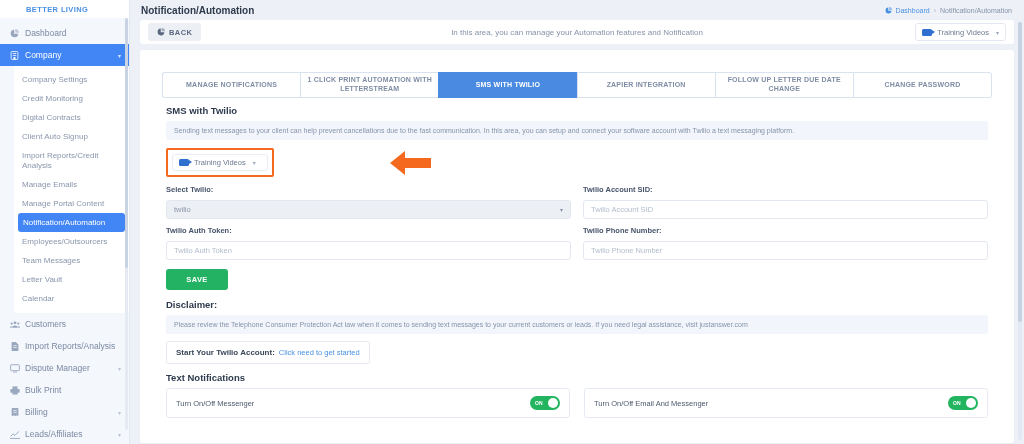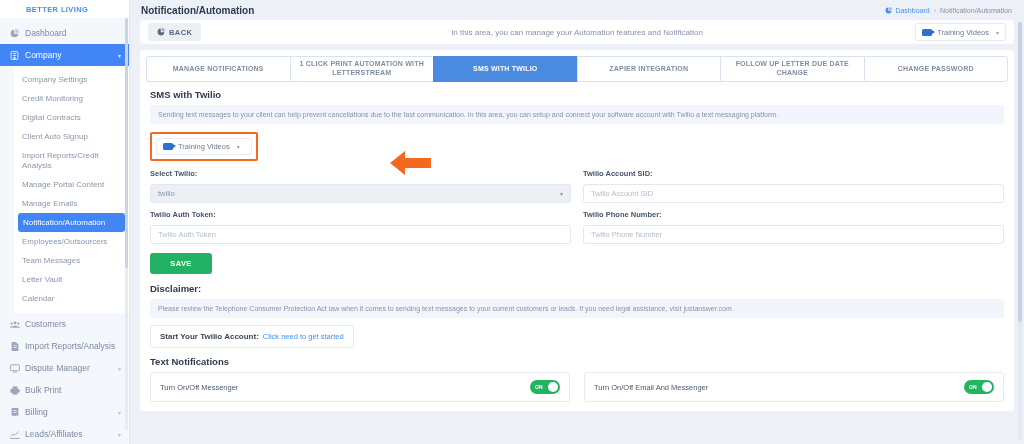--- a/index.html
+++ b/index.html
@@ -108,21 +108,21 @@
     position: relative; flex: 0 0 10px;
   }
   .cam:after {
     content:""; position:absolute; right:-3px; top:1px;
     border-top:2.5px solid transparent; border-bottom:2.5px solid transparent;
     border-left:3px solid #2f6fd0;
   }
   .tv-caret { font-size: 6px; color: #9aa6ba; margin-left: 2px; }
 
   
-  .content { padding: 0; }
+  .content { padding: 16px; }
   .tabs { display: flex; padding: 6px 6px 0 6px; }
   .tab {
     flex: 1; min-height: 26px;
     display: flex; align-items: center; justify-content: center; text-align: center;
     font-size: 7px; font-weight: bold; letter-spacing: .2px;
     color: #7f8da4; background: #ffffff;
     border: 1px solid #d9e2ef; border-right: none;
     padding: 3px 4px; line-height: 1.25;
   }
   .tab:first-child { border-radius: 3px 0 0 3px; }
@@ -244,22 +244,22 @@
         <span class="nav-lbl">Company</span>
         <span class="caret">▾</span>
       </div>
 
       <div class="submenu">
         <div class="sub-item">Company Settings</div>
         <div class="sub-item">Credit Monitoring</div>
         <div class="sub-item">Digital Contracts</div>
         <div class="sub-item">Client Auto Signup</div>
         <div class="sub-item">Import Reports/Credit Analysis</div>
+        <div class="sub-item">Manage Emails</div>
         <div class="sub-item">Manage Portal Content</div>
-        <div class="sub-item">Manage Emails</div>
         <div class="sub-item active">Notification/Automation</div>
         <div class="sub-item">Employees/Outsourcers</div>
         <div class="sub-item">Team Messages</div>
         <div class="sub-item">Letter Vault</div>
         <div class="sub-item">Calendar</div>
       </div>
 
       <div class="nav-item">
         <span class="nav-ico">
           <svg width="10" height="9" viewBox="0 0 18 14">

